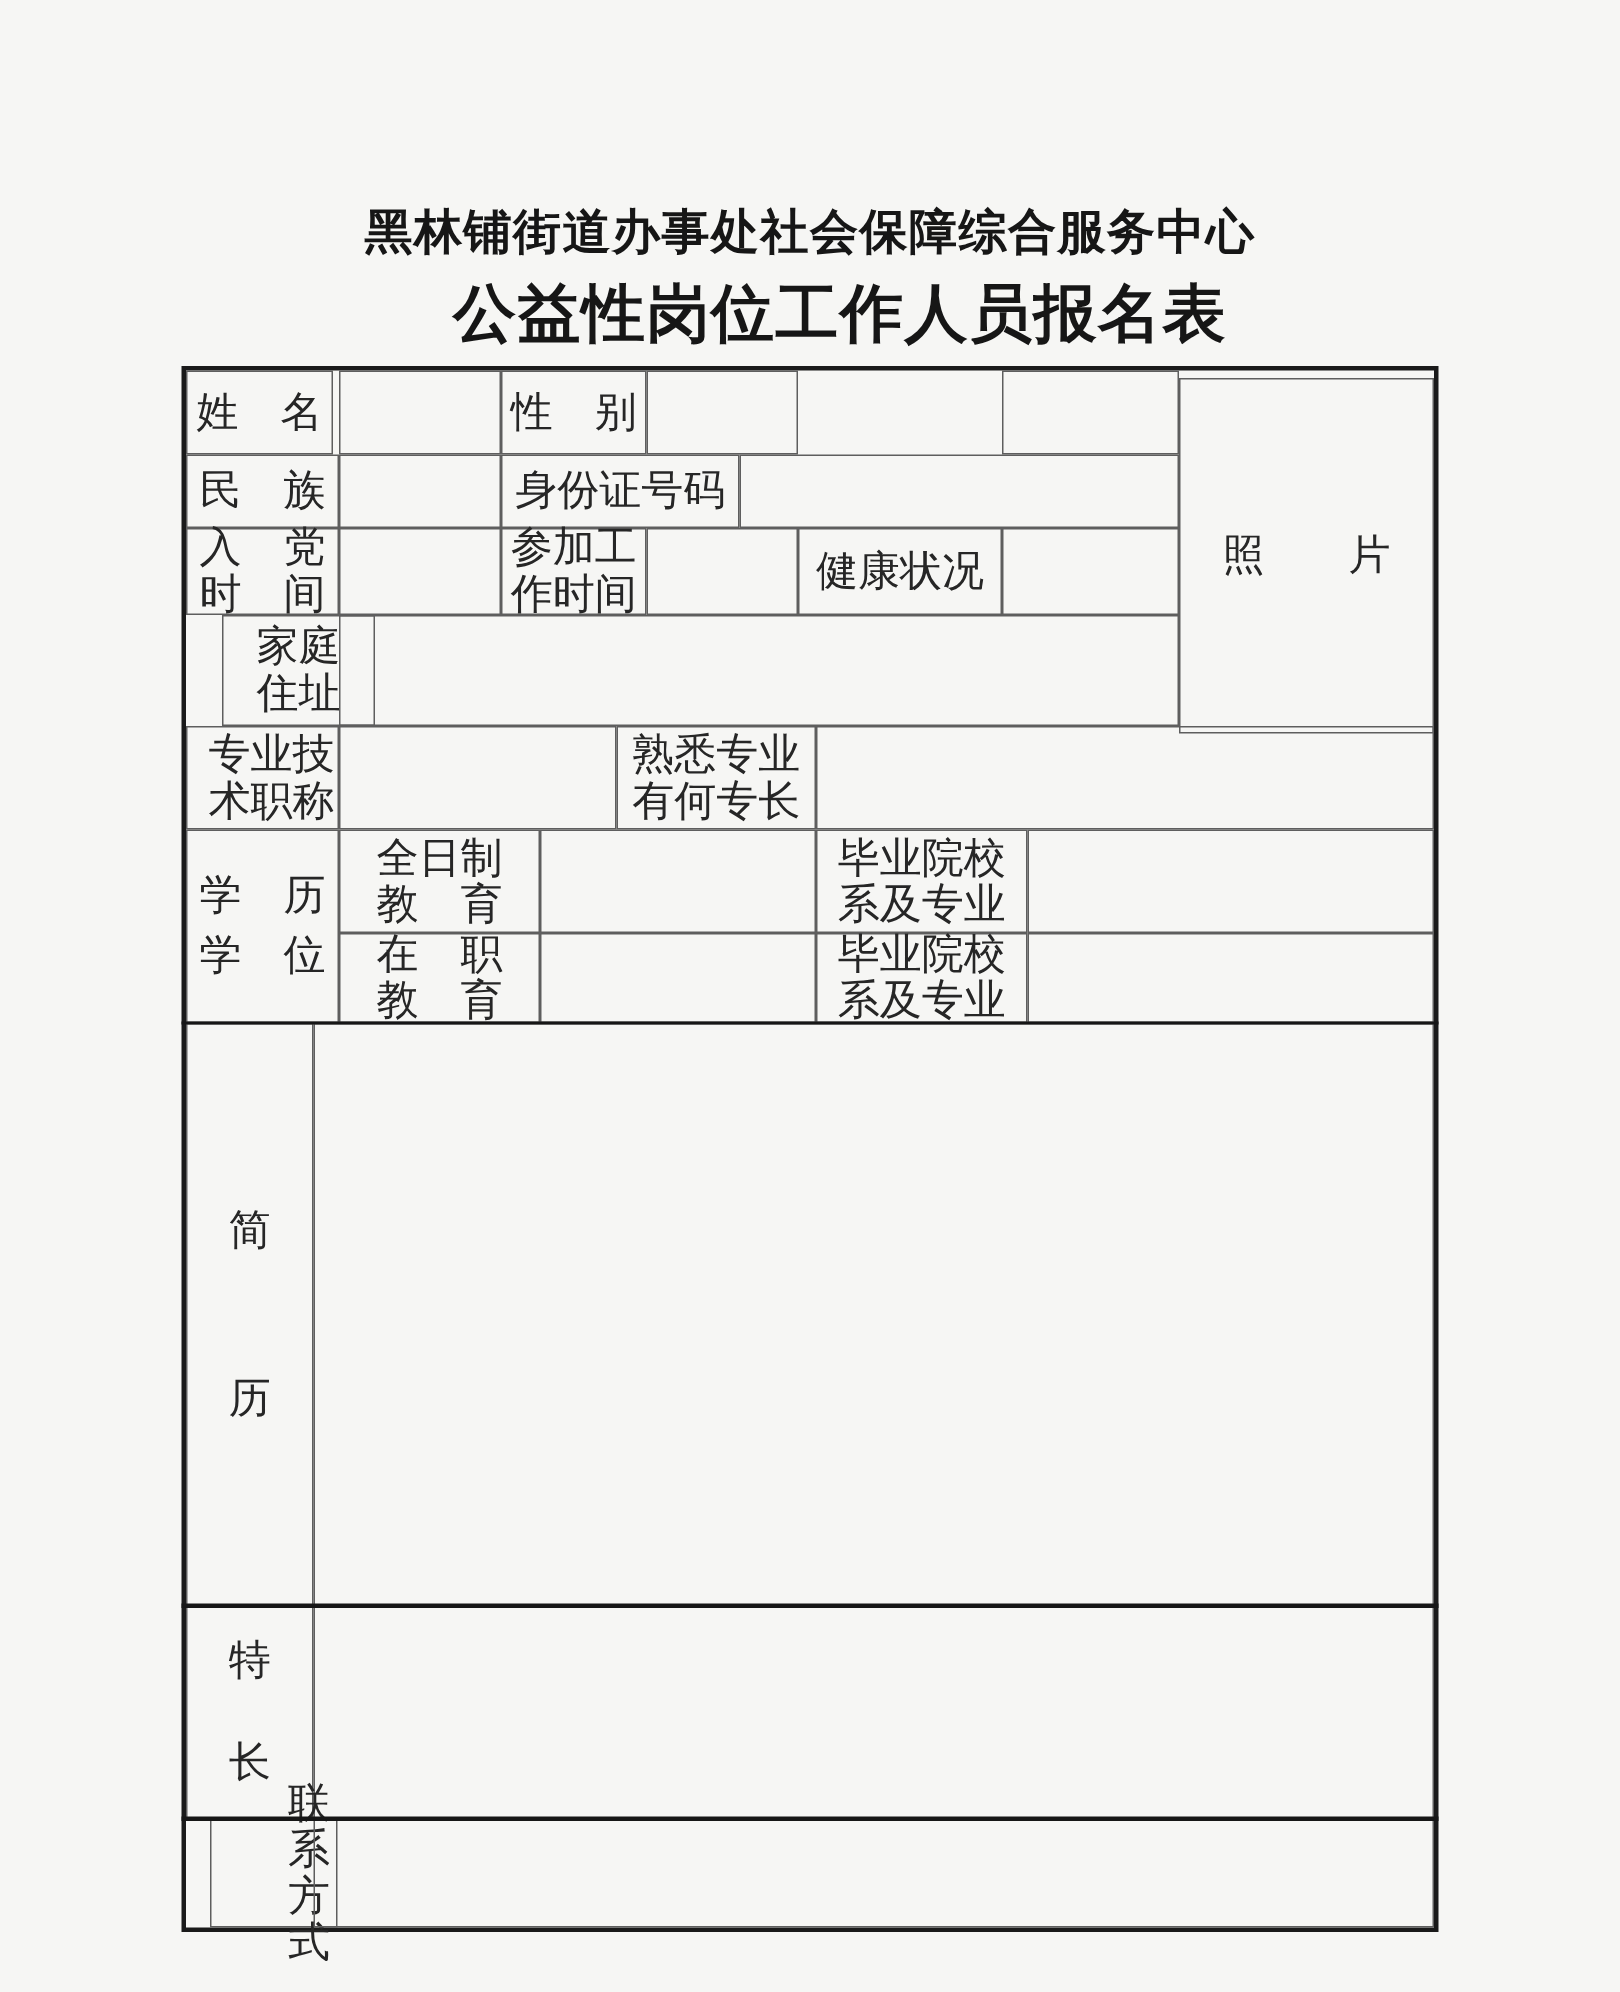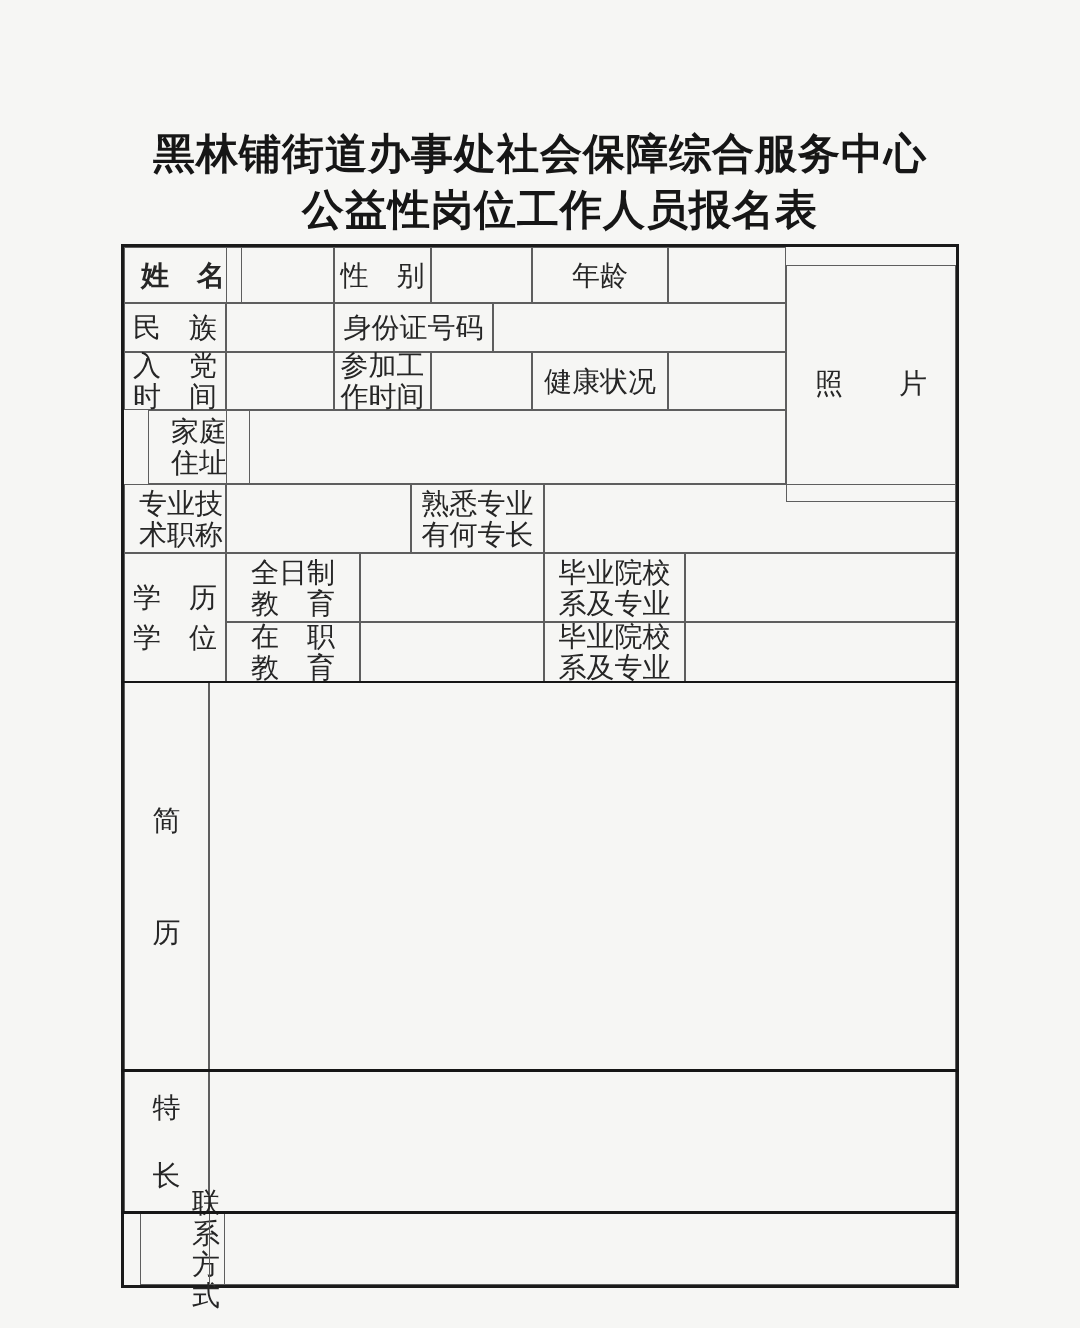--- a/index.html
+++ b/index.html
@@ -4,21 +4,21 @@
 <style>
   html,body{margin:0;padding:0;}
   body{
     width:1080px;height:1328px;
     background:#f6f6f4;
     font-family:"Liberation Serif","DejaVu Serif",serif;
   }
   .sheet{position:relative;width:1080px;height:1328px;overflow:hidden;color:#1e1e1e;}
 
   .title{position:absolute;top:128px;left:0;width:100%;text-align:center;font-weight:700;color:#161616;}
-  .title .t1{font-size:42px;line-height:52px;letter-spacing:1px;}
+  .title .t1{font-size:32px;line-height:52px;letter-spacing:1px;}
   .title .t2{font-size:42px;line-height:52px;margin-top:4px;letter-spacing:1px;padding-left:40px;}
 
   .tbl{
     position:absolute;left:121px;top:244px;
     width:832px;height:1038px;
     border:3px solid #1a1a1a;
     background:transparent;
   }
   .c{
     position:absolute;box-sizing:border-box;
@@ -40,27 +40,26 @@
 
 <div class="sheet">
 
   <div class="title">
     <div class="t1">黑林铺街道办事处社会保障综合服务中心</div>
     <div class="t2">公益性岗位工作人员报名表</div>
   </div>
 
   <div class="tbl">
 
-    <div class="c lab" style="left:0;top:0;width:118px;height:56px;font-weight:bold;">姓　名</div>
+    <div class="c lab" style="left:0;top:0;width:98px;height:56px;">姓　名</div>
     <div class="c" style="left:102px;top:0;width:108px;height:56px;"></div>
     <div class="c lab" style="left:210px;top:0;width:97px;height:56px;">性　别</div>
     <div class="c" style="left:307px;top:0;width:101px;height:56px;"></div>
-    <div class="c lab" style="left:408px;top:0;width:136px;height:56px;">年龄</div>
     <div class="c" style="left:544px;top:0;width:118px;height:56px;"></div>
-    <div class="c lab" style="left:662px;top:18px;width:170px;height:237px;">照　　片</div>
+    <div class="c lab" style="left:662px;top:5px;width:170px;height:237px;">照　　片</div>
 
     <div class="c lab" style="left:0;top:56px;width:102px;height:49px;">民　族</div>
     <div class="c" style="left:102px;top:56px;width:108px;height:49px;"></div>
     <div class="c lab" style="left:210px;top:56px;width:159px;height:49px;">身份证号码</div>
     <div class="c" style="left:369px;top:56px;width:293px;height:49px;"></div>
 
     <div class="c lab" style="left:0;top:105px;width:102px;height:58px;">入　党
 时　间</div>
     <div class="c" style="left:102px;top:105px;width:108px;height:58px;"></div>
     <div class="c lab" style="left:210px;top:105px;width:97px;height:58px;">参加工

